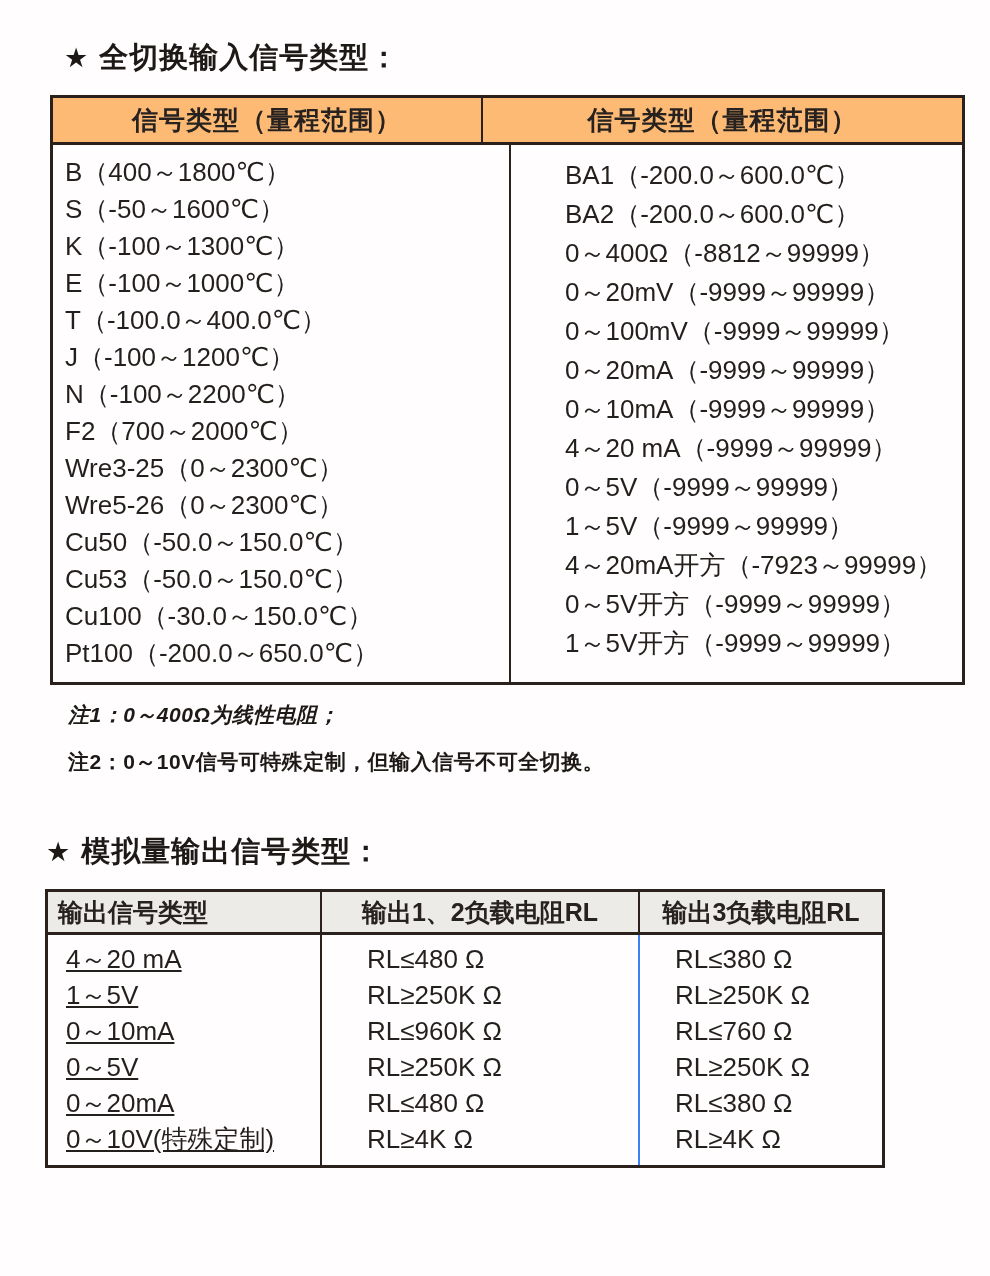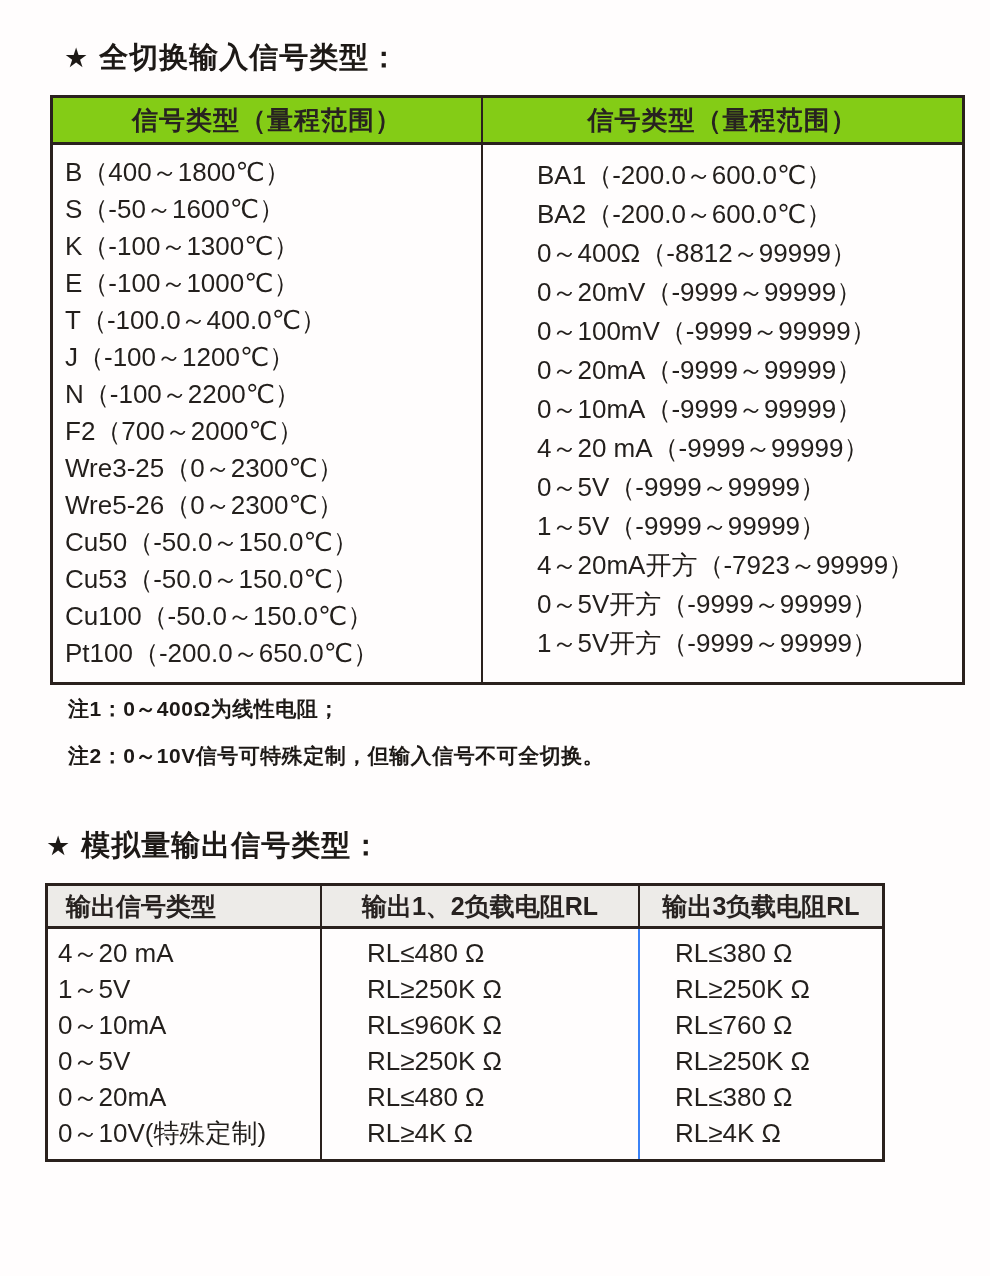--- a/index.html
+++ b/index.html
@@ -28,79 +28,80 @@
   
   .table1 {
     margin:17px 0 0 50px;
     width:915px;
     border:3px solid #2a211d;
     background:#fffdfd;
   }
   .table1 .thead {
     display:grid;
     grid-template-columns:428px 1fr;
-    background:#84cc16;
+    background:#fdba74;
     border-bottom:3px solid #2a211d;
   }
   .table1 .th {
     height:44px;
     display:flex; align-items:center; justify-content:center;
     font-size:26px; font-weight:600; color:#272220;
     letter-spacing:1px;
   }
   .table1 .th + .th { border-left:2px solid #2a211d; }
   .table1 .tbody {
     display:grid;
     grid-template-columns:428px 1fr;
+    gap:28px;
   }
   .table1 .cell { font-size:26px; }
   .cell-left  { padding:9px 0 10px 12px; }
   .cell-left  .line { line-height:37px; white-space:nowrap; }
   .cell-right { border-left:2px solid #2a211d; padding:11px 13px 11px 54px; }
   .cell-right .line { line-height:39px; white-space:nowrap; }
 
   
   .note {
     margin-left:68px;
     font-size:21px;
     font-weight:bold;
     color:#1d1916;
     letter-spacing:0.5px;
   }
-  .note-1 { margin-top:10px; }
+  .note-1 { margin-top:16px;font-style:italic; }
   .note-2 { margin-top:19px; }
 
   
   .table2 {
     margin:17px 0 0 45px;
     width:840px;
     border:3px solid #2a211d;
     background:#fffdfd;
   }
   .table2 .thead {
     display:grid;
     grid-template-columns:272px 318px 1fr;
     background:#edebe8;
     border-bottom:3px solid #2a211d;
   }
   .table2 .th {
     height:40px;
     display:flex; align-items:center;
     font-size:25px; font-weight:600; color:#272220;
   }
-  .table2 .th-1 { padding-left:18px; }
+  .table2 .th-1 { padding-left:10px; }
   .table2 .th-2, .table2 .th-3 { justify-content:center; }
   .table2 .th + .th { border-left:2px solid #2a211d; }
   .table2 .tbody {
     display:grid;
     grid-template-columns:272px 318px 1fr;
   }
   .table2 .cell { font-size:26px; padding-top:6px; padding-bottom:8px; }
   .table2 .cell .line { line-height:36px; white-space:nowrap; }
-  .t2-c1 { padding-left:10px; }
+  .t2-c1 { padding-left:18px;text-decoration:underline; }
   .t2-c2 { border-left:2px solid #2a211d; padding-left:45px; }
   .t2-c3 { border-left:2px solid #3b82f6; padding-left:35px; }
 </style>
 </head>
 <body>
 
 <div class="page">
 
   <div class="section-title title-1">
     <span class="star">★</span>
@@ -119,21 +120,21 @@
           <div class="line">K（-100～1300℃）</div>
           <div class="line">E（-100～1000℃）</div>
           <div class="line">T（-100.0～400.0℃）</div>
           <div class="line">J（-100～1200℃）</div>
           <div class="line">N（-100～2200℃）</div>
           <div class="line">F2（700～2000℃）</div>
           <div class="line">Wre3-25（0～2300℃）</div>
           <div class="line">Wre5-26（0～2300℃）</div>
           <div class="line">Cu50（-50.0～150.0℃）</div>
           <div class="line">Cu53（-50.0～150.0℃）</div>
-          <div class="line">Cu100（-50.0～150.0℃）</div>
+          <div class="line">Cu100（-30.0～150.0℃）</div>
           <div class="line">Pt100（-200.0～650.0℃）</div>
         </div>
       <div class="cell cell-right">
           <div class="line">BA1（-200.0～600.0℃）</div>
           <div class="line">BA2（-200.0～600.0℃）</div>
           <div class="line">0～400Ω（-8812～99999）</div>
           <div class="line">0～20mV（-9999～99999）</div>
           <div class="line">0～100mV（-9999～99999）</div>
           <div class="line">0～20mA（-9999～99999）</div>
           <div class="line">0～10mA（-9999～99999）</div>

